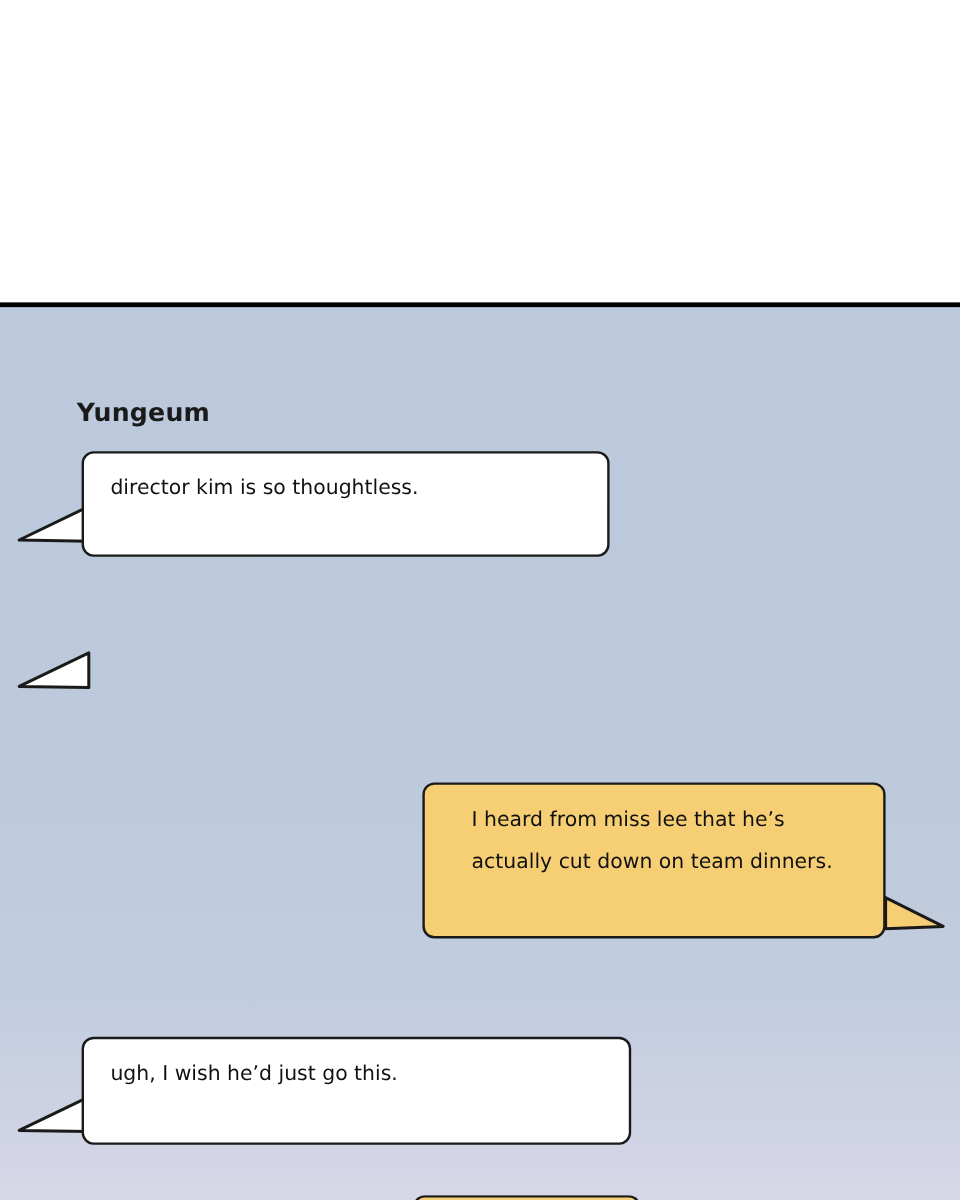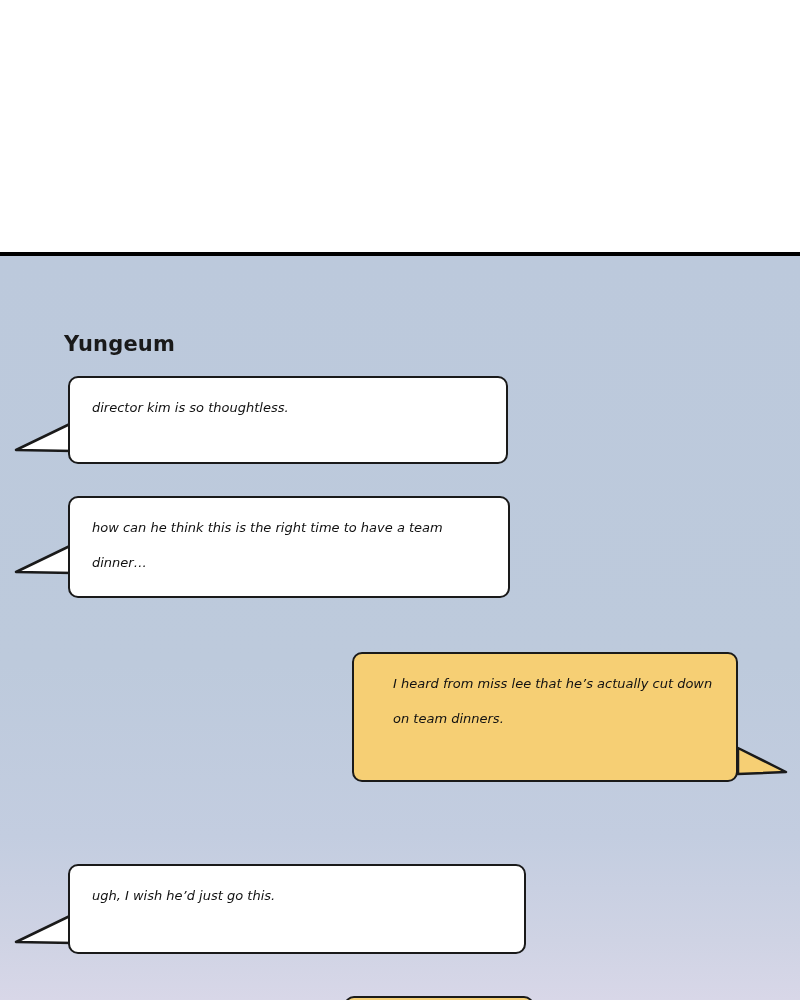--- a/index.html
+++ b/index.html
@@ -53,25 +53,24 @@
     font-size: 21px;
     font-weight: bold;
     color: #1a1a1a;
     letter-spacing: 0.2px;
   }
   .bubble {
     position: absolute;
     box-sizing: border-box;
     border: 2px solid #1a1a1a;
     border-radius: 10px;
-    font-size: 13px;
+    font-size: 17px;
     line-height: 35px;
     color: #111111;
     padding: 12px 20px 12px 22px;
-    font-style: italic;
   }
   .bubble.left {
     background: #ffffff;
   }
   .bubble.right {
     background: #f6cf74;
     padding-left: 39px;
   }
   svg.tail-svg {
     position: absolute;
@@ -117,21 +116,20 @@
     <div class="sender-name">Yungeum</div>
 
     <svg class="tail-svg" id="tail-1" width="62" height="34" viewBox="0 0 62 34">
       <path d="M60 2 L2 30 L60 31 Z" fill="#ffffff" stroke="#1a1a1a" stroke-width="2.5" stroke-linejoin="round"></path>
     </svg>
     <div class="bubble left" id="bubble-1">director kim is so thoughtless.</div>
 
     <svg class="tail-svg" id="tail-2" width="62" height="34" viewBox="0 0 62 34">
       <path d="M60 2 L2 30 L60 31 Z" fill="#ffffff" stroke="#1a1a1a" stroke-width="2.5" stroke-linejoin="round"></path>
     </svg>
-    <div class="bubble left" id="bubble-2">how can he think this is the right time to have a team dinner…</div>
 
     <svg class="tail-svg" id="tail-3" width="52" height="32" viewBox="0 0 52 32">
       <path d="M2 2 L50 26 L2 28 Z" fill="#f6cf74" stroke="#1a1a1a" stroke-width="2.5" stroke-linejoin="round"></path>
     </svg>
     <div class="bubble right" id="bubble-3">I heard from miss lee that he’s actually cut down on team dinners.</div>
 
     <svg class="tail-svg" id="tail-4" width="62" height="34" viewBox="0 0 62 34">
       <path d="M60 2 L2 30 L60 31 Z" fill="#ffffff" stroke="#1a1a1a" stroke-width="2.5" stroke-linejoin="round"></path>
     </svg>
     <div class="bubble left" id="bubble-4">ugh, I wish he’d just go this.</div>

